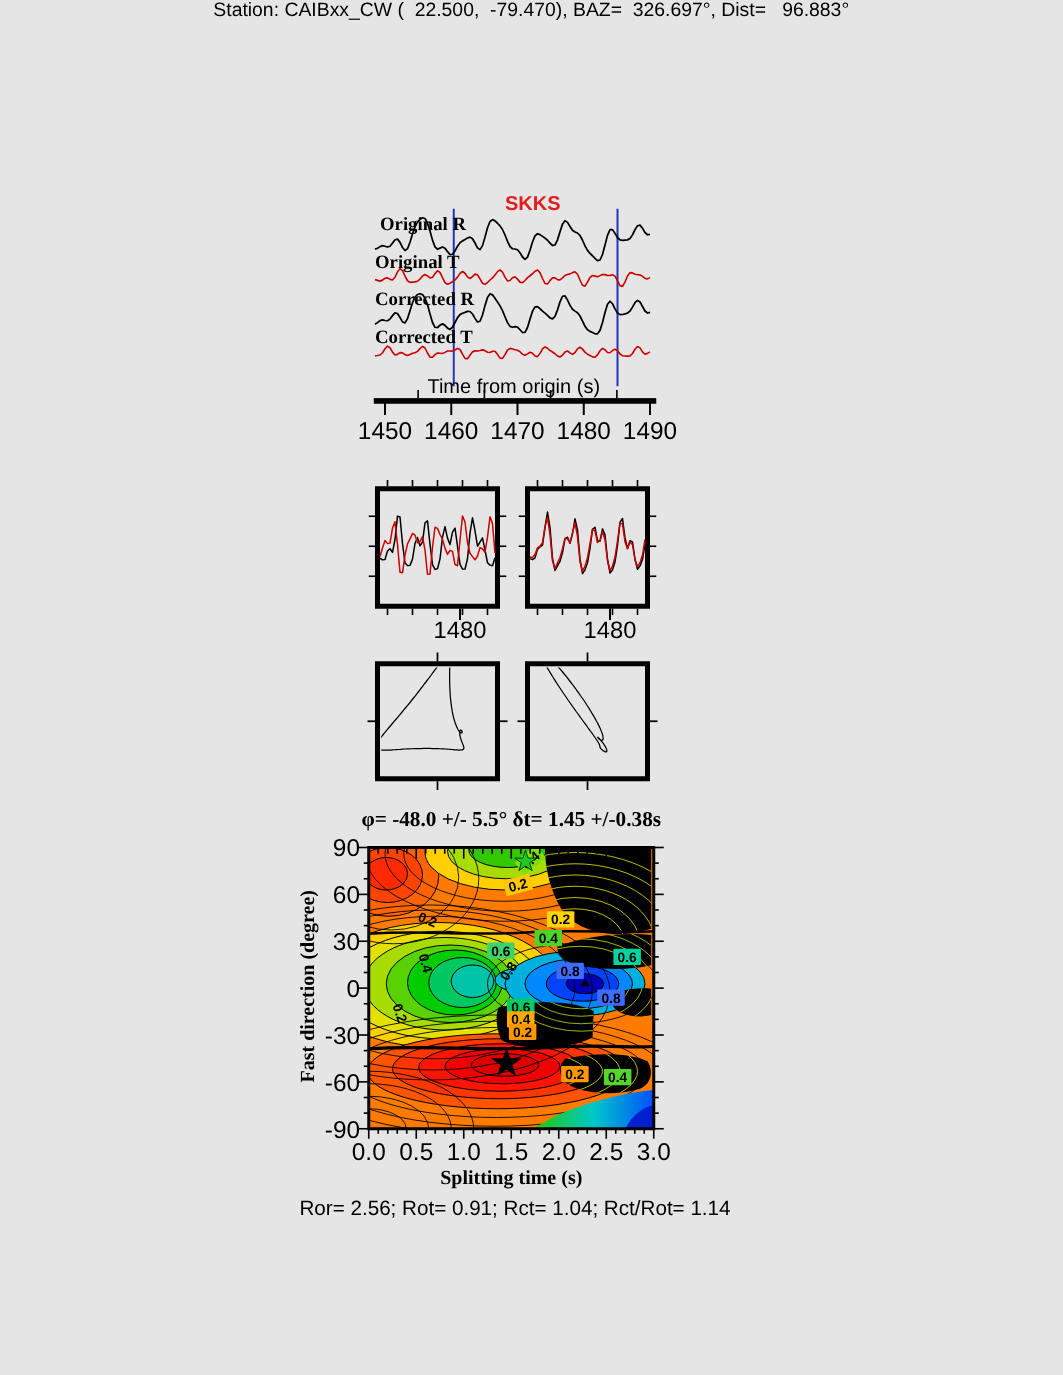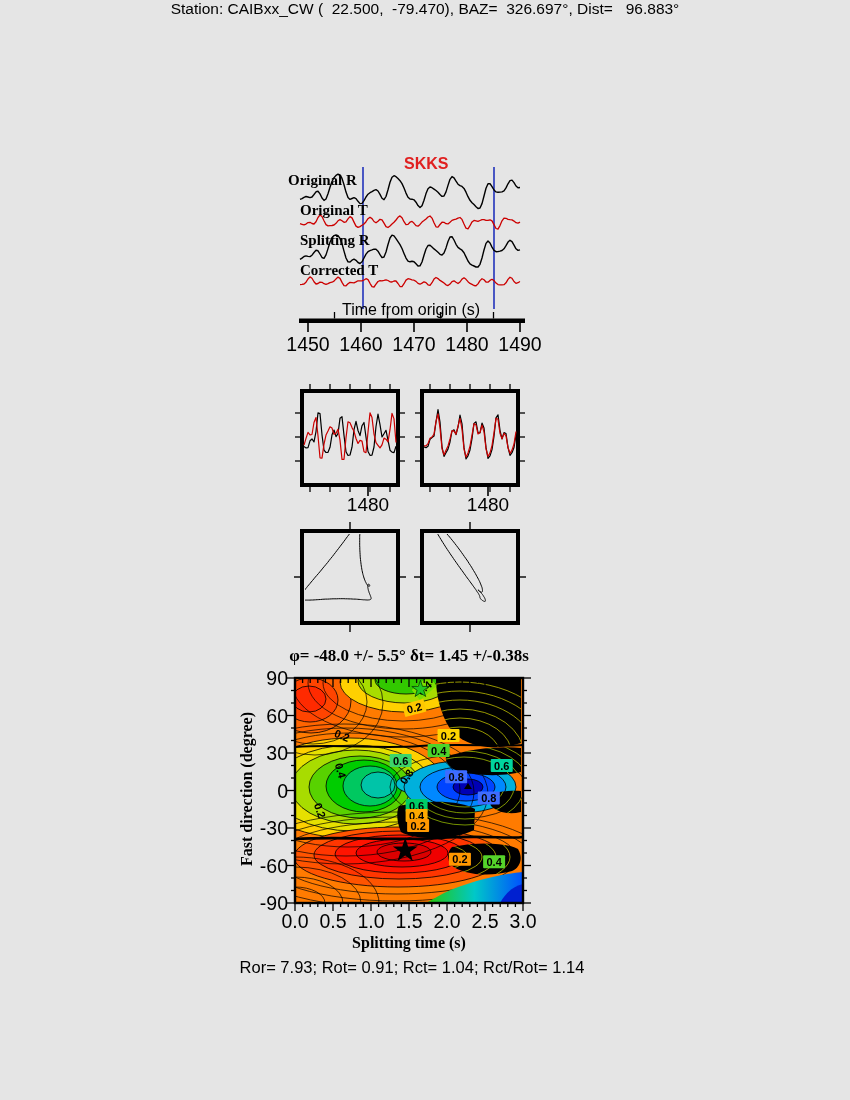--- a/index.html
+++ b/index.html
@@ -393,32 +393,32 @@
         <text x="288" y="685" text-anchor="end" class="svgtick">90</text>
         <text x="288" y="722.5" text-anchor="end" class="svgtick">60</text>
         <text x="288" y="760" text-anchor="end" class="svgtick">30</text>
         <text x="288" y="797.5" text-anchor="end" class="svgtick">0</text>
         <text x="288" y="835" text-anchor="end" class="svgtick">-30</text>
         <text x="288" y="872.5" text-anchor="end" class="svgtick">-60</text>
         <text x="288" y="910" text-anchor="end" class="svgtick">-90</text>
       </g>
     </svg>
 
-  <div class="t serifB15" style="left:288px;top:172px;">Original R</div>
+  <div class="t serifB15" style="left:304px;top:172px;">Original R</div>
   <div class="t serifB15" style="left:300px;top:202px;">Original T</div>
-  <div class="t serifB15" style="left:300px;top:232px;">Splitting R</div>
+  <div class="t serifB15" style="left:300px;top:232px;">Corrected R</div>
   <div class="t serifB15" style="left:300px;top:262px;">Corrected T</div>
 
   <div class="t sansB16" id="skks" style="left:404px;top:155px;color:#e02020;">SKKS</div>
 
   <div class="t ctr sans16" style="left:295px;top:301px;width:232px;">Time from origin (s)</div>
 
   <div class="t ctr svgtick" style="left:338px;top:494px;width:60px;font:19px 'Liberation Sans',sans-serif;">1480</div>
   <div class="t ctr" style="left:458px;top:494px;width:60px;font:19px 'Liberation Sans',sans-serif;">1480</div>
 
   <div class="t ctr serifB17" style="left:284px;top:646px;width:250px;">φ= -48.0 +/- 5.5° δt= 1.45 +/-0.38s</div>
 
   <div class="t ctr serifB16" style="left:137px;top:780px;width:220px;transform:rotate(-90deg);">Fast direction (degree)</div>
 
   <div class="t ctr serifB16" style="left:294px;top:934px;width:230px;">Splitting time (s)</div>
 
-  <div class="t ctr sans165" style="left:0;top:958px;width:824px;">Ror= 7.93; Rot= 0.91; Rct= 1.04; Rct/Rot= 1.14</div>
+  <div class="t ctr sans165" style="left:0;top:958px;width:824px;">Ror= 2.56; Rot= 0.91; Rct= 1.04; Rct/Rot= 1.14</div>
 </div>
 
 </body></html>

